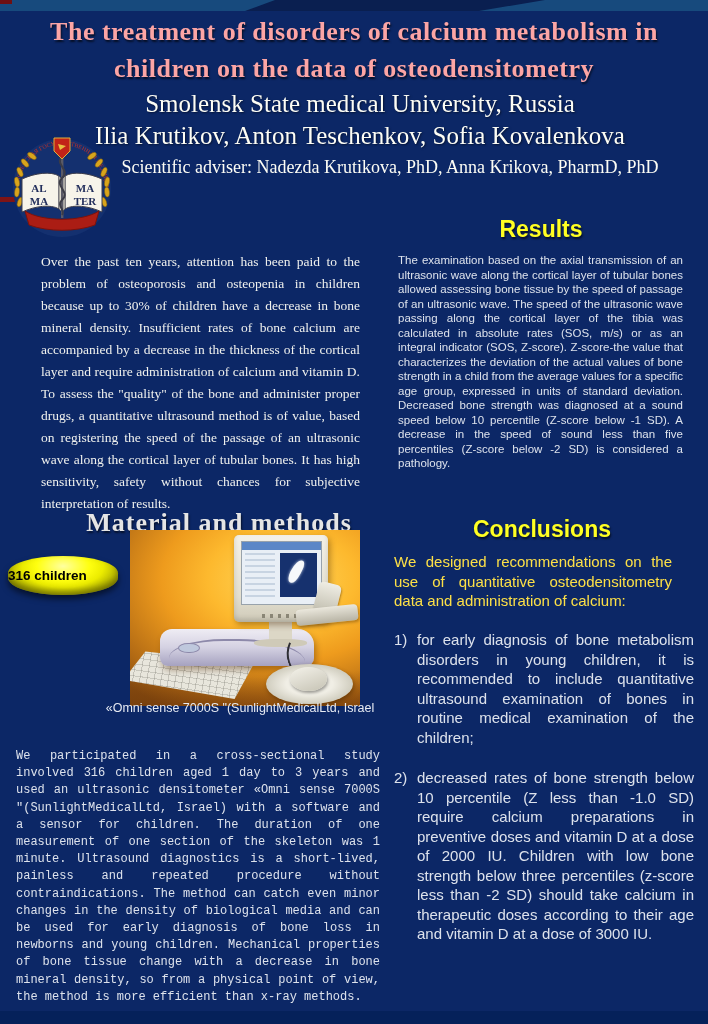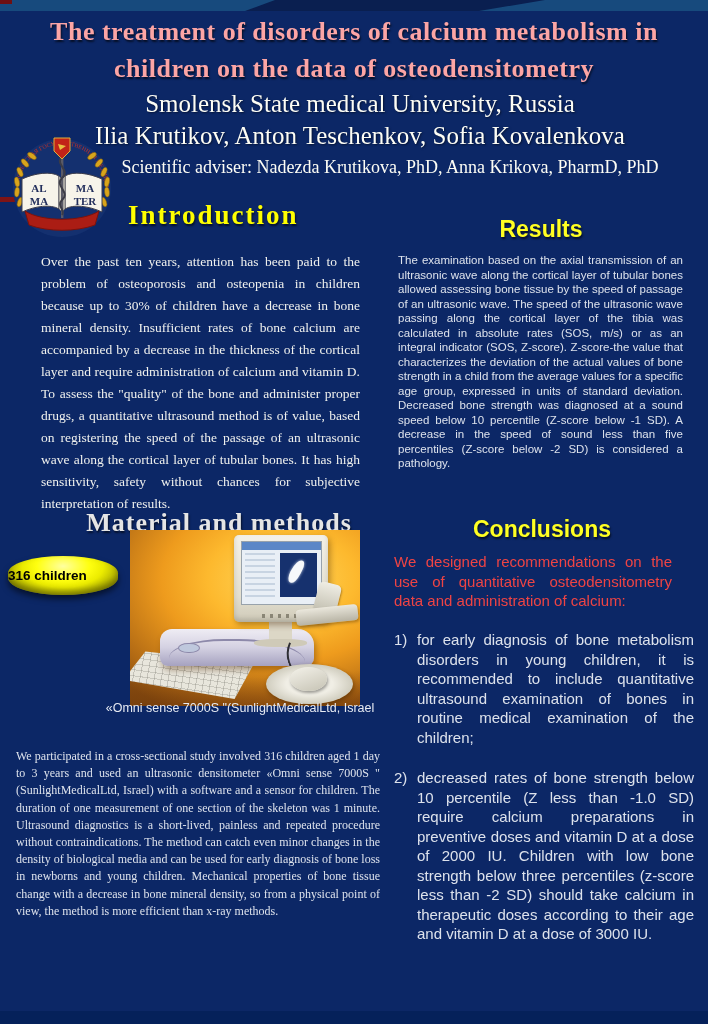--- a/index.html
+++ b/index.html
@@ -42,28 +42,28 @@
     font-family:"Liberation Sans", sans-serif; font-size:23px; font-weight:bold;
     color:#ffff22; text-shadow:1px 2px 2px rgba(0,0,0,.6); }
 
   
   .intro-body { position:absolute; left:33px; top:243px; width:319px; margin:8px;
     font-size:13.5px; line-height:22px; text-align:justify; color:#f0f1ee; }
   .results-body { position:absolute; left:398px; top:253px; width:285px; margin:0;
     font-family:"Liberation Sans", sans-serif; font-size:11.5px; line-height:14.5px;
     text-align:justify; color:#dde2ec; }
   .methods-body { position:absolute; left:16px; top:748px; width:364px; margin:0;
-    font-family:Liberation Serif, serif; font-size:12px; line-height:17.2px;
+    font-family:Liberation Mono, monospace; font-size:12px; line-height:17.2px;
     text-align:justify; color:#dde2ec; }
   .caption { position:absolute; left:105px; top:700px; width:270px;
     font-family:"Liberation Sans", sans-serif; font-size:12.5px; line-height:17px;
     text-align:center; color:#e6eaf2; }
   .concl-intro { position:absolute; left:394px; top:552px; width:278px; margin:0;
     font-family:"Liberation Sans", sans-serif; font-size:15px; line-height:19.5px;
-    text-align:justify; color:#ef4444; }
+    text-align:justify; color:#fde047; }
   .concl-list { position:absolute; left:394px; top:630px; width:300px;
     font-family:"Liberation Sans", sans-serif; font-size:15px; line-height:19.5px; color:#dde2ec; }
   .concl-item { display:flex; margin-bottom:21px; }
   .concl-item .num { flex:none; width:23px; }
   .concl-item .txt { flex:1; text-align:justify; }
 
   
   .badge { position:absolute; left:8px; top:556px; width:110px; height:39px;
     border-radius:50% / 44%;
     background:radial-gradient(ellipse at 50% 26%, #ffffa0 0%, #ffff10 34%, #ecec00 52%, #a8a800 76%, #545400 100%);
@@ -182,21 +182,20 @@
     </g>
 
     <g>
       <path d="M48,4 h16 v13 l-8,8 -8,-8 Z" fill="#c22318" stroke="#e0b13a" stroke-width="1"></path>
       <polygon points="52,10 60,12 54,16" fill="#e8c040"></polygon>
     </g>
 
     <path d="M19,77 C36,88 76,88 93,77 L89,91 C70,98 42,98 23,91 Z" fill="#ab1d14" stroke="#7c120c" stroke-width="1"></path>
   </svg>
 
-  <h2 class="h-intro">Introduction</h2>
   <p class="intro-body">Over the past ten years, attention has been paid to the problem of osteoporosis and osteopenia in children because up to 30% of children have a decrease in bone mineral density. Insufficient rates of bone calcium are accompanied by a decrease in the thickness of the cortical layer and require administration of calcium and vitamin D. To assess the "quality" of the bone and administer proper drugs, a quantitative ultrasound method is of value, based on registering the speed of the passage of an ultrasonic wave along the cortical layer of tubular bones. It has high sensitivity, safety without chances for subjective interpretation of results.</p>
 
   <h2 class="h-mm">Material and methods</h2>
 
   <div class="badge">
     <span>316 children</span>
   </div>
 
   <div class="photo">
     <div class="table"></div>

